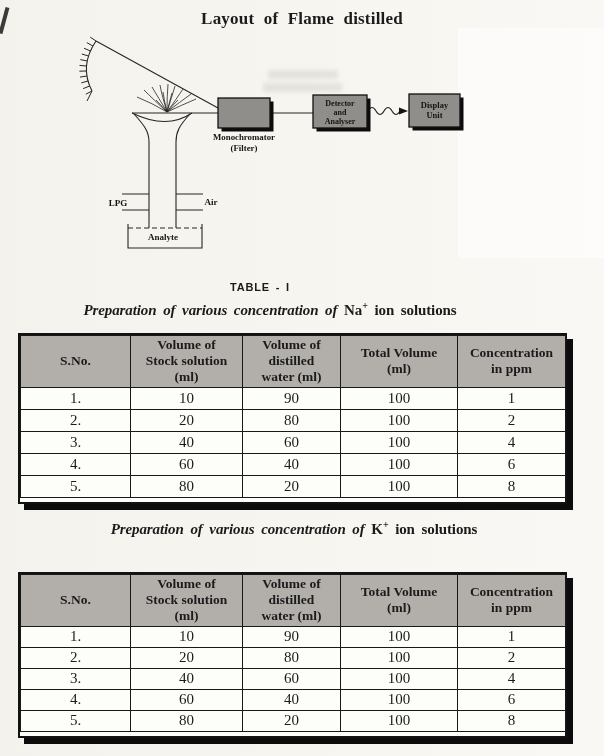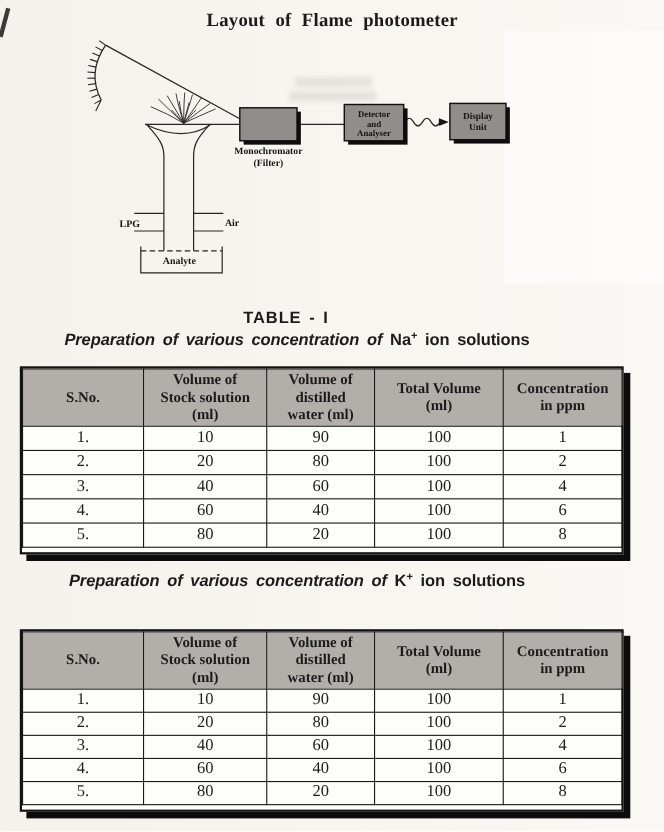--- a/index.html
+++ b/index.html
@@ -18,31 +18,31 @@
   .bleed2 { left:263px; top:83px; width:79px; height:9px; }
 
   .page-title { position:absolute; top:9px; left:0; width:604px; margin:0;
     text-align:center; font-size:17px; font-weight:bold;
     word-spacing:5px; letter-spacing:.2px; }
 
   .diagram { position:absolute; top:0; left:0; }
 
   .tbl-heading { position:absolute; left:0; width:520px; text-align:center;
     font-family:"Liberation Sans","DejaVu Sans",sans-serif;
-    font-size:15px; font-weight:bold; letter-spacing:.8px; word-spacing:2px; }
+    font-size:11px; font-weight:bold; letter-spacing:.8px; word-spacing:2px; }
   #t1-heading { top:281px; }
   #t2-heading { top:518px; }
 
   .tbl-subtitle { position:absolute; left:0; width:540px; text-align:center;
-    font-family:Liberation Sans, sans-serif;
+    font-family:Liberation Serif, serif;
     font-size:15px; font-weight:bold; word-spacing:3px; letter-spacing:-0.1px; }
   .tbl-subtitle .italic { font-style:italic; }
   .tbl-subtitle sup { font-size:10px; }
   #t1-subtitle { top:300px; }
-  #t2-subtitle { top:519px; }
+  #t2-subtitle { top:519px;padding-left:24px; }
 
   .tbl-frame { position:absolute; left:18px; width:545px; background:#fdfdfa;
     border:2.5px solid #121212; box-shadow:6px 6px 0 0 #0c0c0c; padding-bottom:4px; }
   #t1-frame { top:333px; }
   #t2-frame { top:572px; }
 
   table { border-collapse:collapse; width:100%; table-layout:fixed; }
   th, td { border:1.8px solid #181818; text-align:center; }
   thead th { background:#b2afab; font-size:13.5px; line-height:1.2; font-weight:bold;
     white-space:pre-line; height:48px; vertical-align:middle; padding:1px 2px; }
@@ -53,21 +53,21 @@
 </head>
 <body>
 
 <div class="page">
 
   <div class="corner-mark"></div>
   <div class="light-patch"></div>
   <div class="bleed bleed1"></div>
   <div class="bleed bleed2"></div>
 
-  <h1 class="page-title">Layout of Flame photometer</h1>
+  <h1 class="page-title">Layout of Flame distilled</h1>
 
   <svg class="diagram" width="604" height="260" viewBox="0 0 604 260">
     <g stroke="#262626" stroke-width="1.1" fill="none">
 
       <path d="M96 41 Q79 66 92 91"></path>
       <path stroke-width="1" d="M96 41 L90.2 37.1 M92.9 46 L86.8 42.6 M90.4 51 L84 48.2 M88.5 56 L81.8 54 M87.2 61 L80.3 59.6 M86.5 66 L79.5 65.4 M86.4 71 L79.4 71.2 M86.9 76 L80 77.1 M88 81 L81.3 82.9 M89.7 86 L83.2 88.6 M92 91 L85.8 94.2 M92 91 L87 101"></path>
 
       <line x1="96" y1="41" x2="218" y2="108"></line>
       <line x1="132" y1="113" x2="218" y2="113"></line>
 

